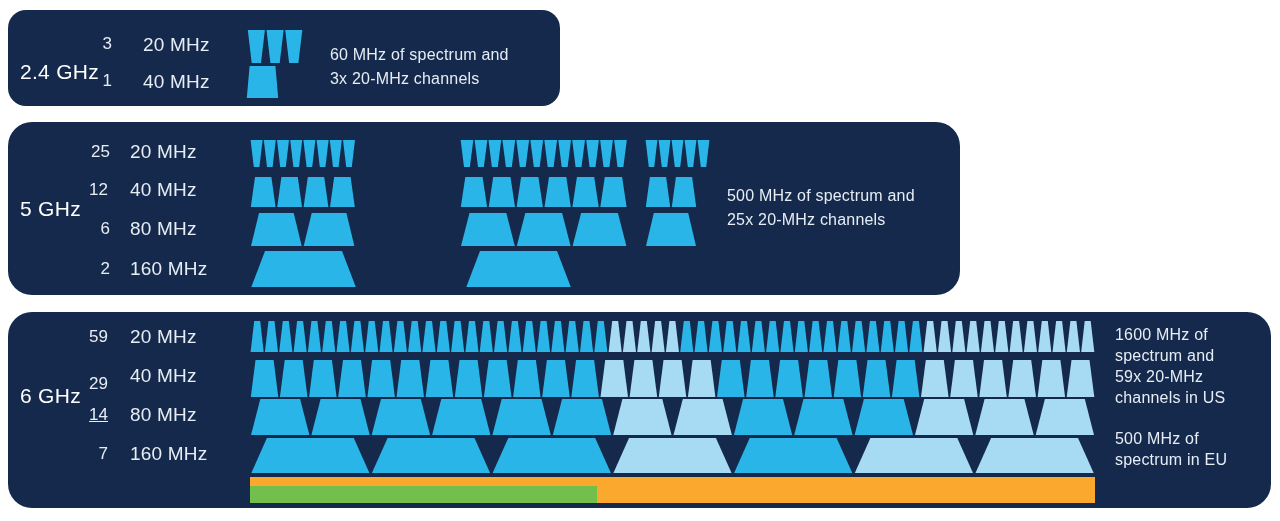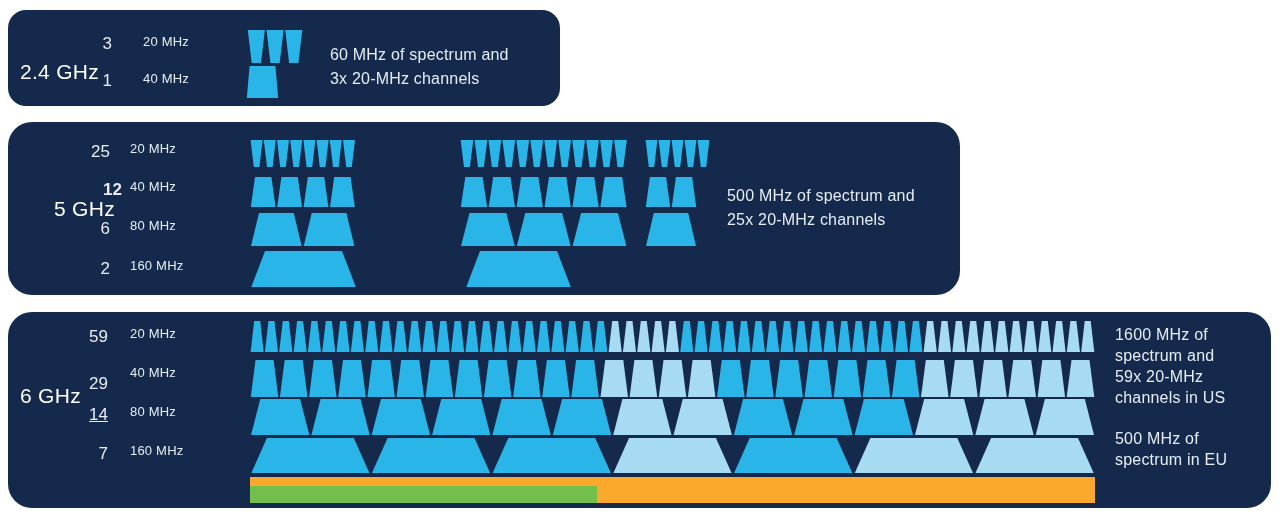--- a/index.html
+++ b/index.html
@@ -6,33 +6,33 @@
   #stage{
     position:relative;width:1280px;height:521px;background:#ffffff;overflow:hidden;
     font-family:"Liberation Sans", sans-serif;
   }
   .panel{position:absolute;background:#14294B;}
   #panel-24{left:8px;top:10px;width:552px;height:96px;border-radius:18px;}
   #panel-5{left:8px;top:122px;width:952px;height:173px;border-radius:24px;}
   #panel-6{left:8px;top:312px;width:1263px;height:196px;border-radius:24px;}
   .band-label{position:absolute;color:#ffffff;font-size:21px;letter-spacing:.3px;}
   .num{position:absolute;width:52px;text-align:right;color:#E7EDF4;font-size:17px;}
-  .wl{position:absolute;color:#E7EDF4;font-size:13px;letter-spacing:.2px;}
+  .wl{position:absolute;color:#E7EDF4;font-size:19px;letter-spacing:.2px;}
   .note{position:absolute;color:#E7EDF4;font-size:16px;line-height:24px;white-space:pre-line;letter-spacing:.2px;}
   #note-6-us,#note-6-eu{line-height:21px;}
   #shape-layer{position:absolute;left:0;top:0;pointer-events:none;}
   
   #panel-24 .band-label{left:12px;top:50px;}
   #p24-n1{left:52px;top:24px;} #p24-w1{left:135px;top:24px;}
   #p24-n2{left:52px;top:61px;} #p24-w2{left:135px;top:61px;}
   #note-24{left:322px;top:33px;}
   
-  #panel-5 .band-label{left:12px;top:75px;margin-left:34px;}
+  #panel-5 .band-label{left:12px;top:75px;}
   #p5-n1{left:50px;top:20px;}  #p5-w1{left:122px;top:19px;}
-  #p5-n2{left:62px;top:58px;font-weight:bold;}  #p5-w2{left:122px;top:57px;}
+  #p5-n2{left:48px;top:58px;}  #p5-w2{left:122px;top:57px;}
   #p5-n3{left:50px;top:97px;}  #p5-w3{left:122px;top:96px;}
   #p5-n4{left:50px;top:137px;} #p5-w4{left:122px;top:136px;}
   #note-5{left:719px;top:62px;}
   
   #panel-6 .band-label{left:12px;top:72px;}
   #p6-n1{left:48px;top:15px;}  #p6-w1{left:122px;top:14px;}
   #p6-n2{left:48px;top:62px;}  #p6-w2{left:122px;top:53px;}
   #p6-n3{left:48px;top:93px;text-decoration:underline;}  #p6-w3{left:122px;top:92px;}
   #p6-n4{left:48px;top:132px;} #p6-w4{left:122px;top:131px;}
   #note-6-us{left:1107px;top:12px;}

